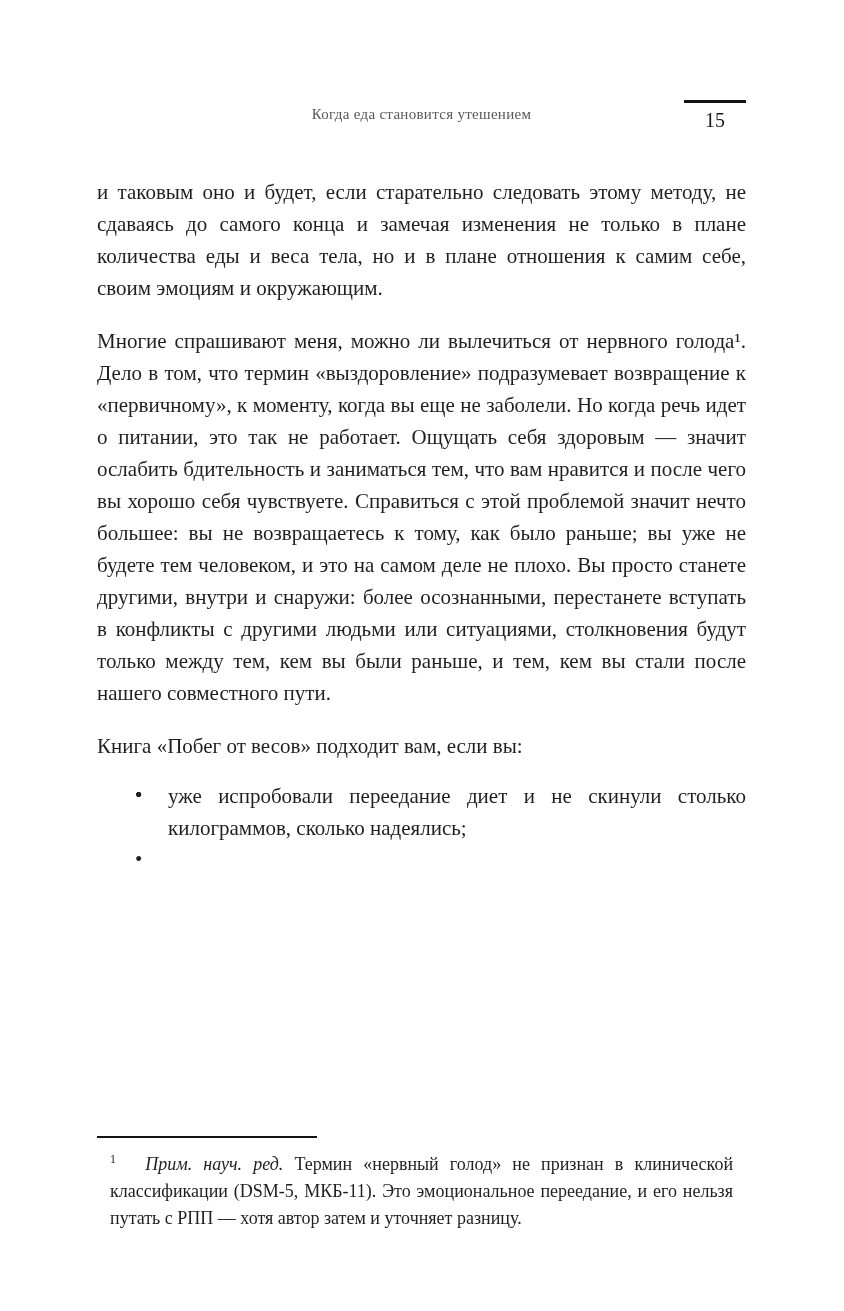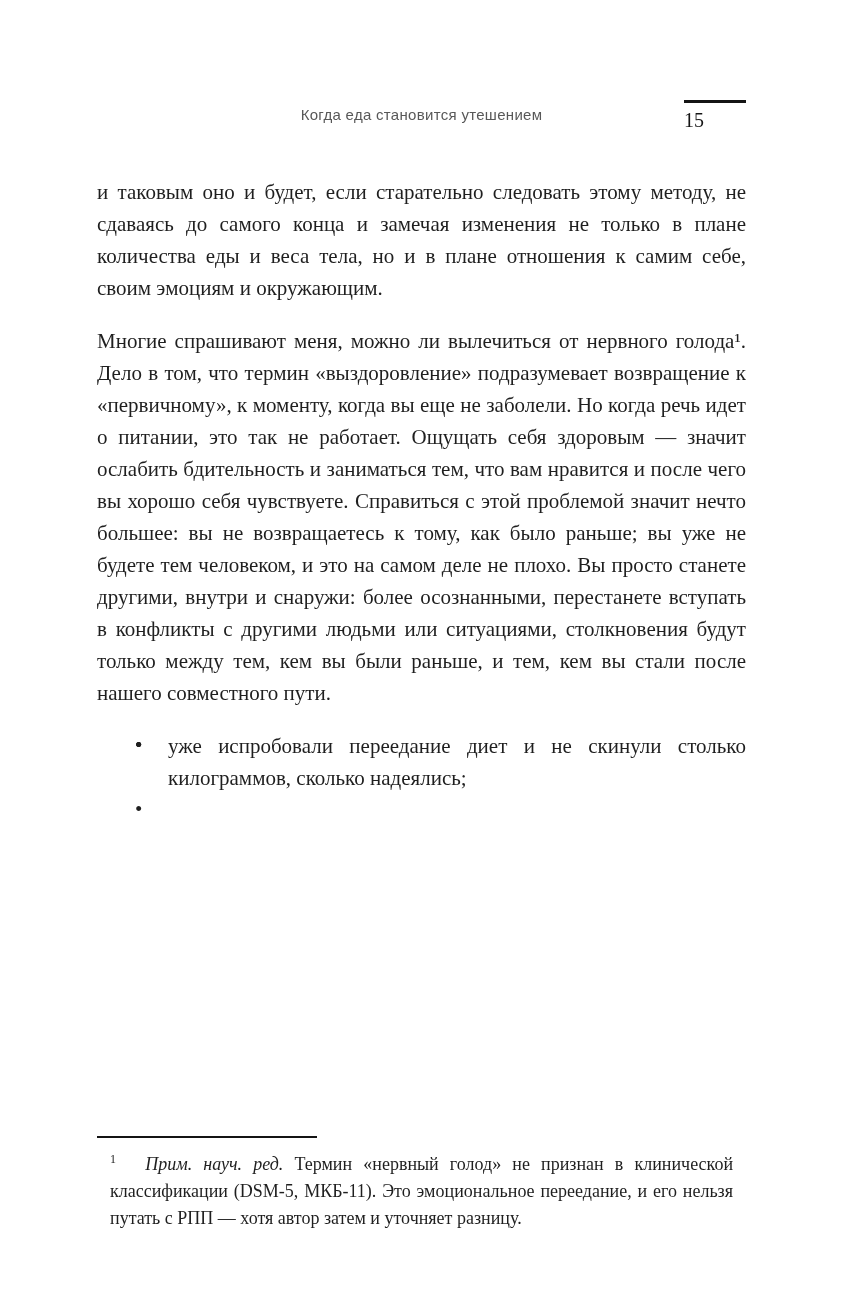--- a/index.html
+++ b/index.html
@@ -23,31 +23,32 @@
     background: #ffffff;
   }
   
   .running-head {
     position: relative;
     margin-top: 100px;
     height: 48px;
   }
   .head-title {
     text-align: center;
-    font-family: Liberation Sans, sans-serif;
+    font-family: Liberation Serif, serif;
     font-size: 15px;
     color: #585858;
     letter-spacing: 0.3px;
     padding-top: 6px;
   }
   .pagenum-block {
     position: absolute;
     right: 0;
     top: 0;
     width: 62px;
+    text-align: center;
   }
   .pagenum-rule {
     height: 3px;
     background: #141414;
     margin-bottom: 7px;
   }
   .pagenum {
     font-size: 20px;
     color: #141414;
     line-height: 1;
@@ -119,20 +120,21 @@
     <div class="head-title">Когда еда становится утешением</div>
     <div class="pagenum-block">
       <div class="pagenum-rule"></div>
       <div class="pagenum">15</div>
     </div>
   </header>
 
   <main class="body-text">
     <p>и таковым оно и будет, если старательно следовать этому методу, не сдаваясь до самого конца и замечая изменения не только в плане количества еды и веса тела, но и в плане отношения к самим себе, своим эмоциям и окружающим.</p>
     <p>Многие спрашивают меня, можно ли вылечиться от нервного голода¹. Дело в том, что термин «выздоровление» подразумевает возвращение к «первичному», к моменту, когда вы еще не заболели. Но когда речь идет о питании, это так не работает. Ощущать себя здоровым — значит ослабить бдительность и заниматься тем, что вам нравится и после чего вы хорошо себя чувствуете. Справиться с этой проблемой значит нечто большее: вы не возвращаетесь к тому, как было раньше; вы уже не будете тем человеком, и это на самом деле не плохо. Вы просто станете другими, внутри и снаружи: более осознанными, перестанете вступать в конфликты с другими людьми или ситуациями, столкновения будут только между тем, кем вы были раньше, и тем, кем вы стали после нашего совместного пути.</p>
+    <p class="last-before-list">Книга «Побег от весов» подходит вам, если вы:</p>
 
     <ul class="bullets">
       <li>
         <span class="bullet">•</span>
       </li>
       <li>
         <span class="bullet">•</span>
       </li>
       <li>
         <span class="bullet">•</span>

